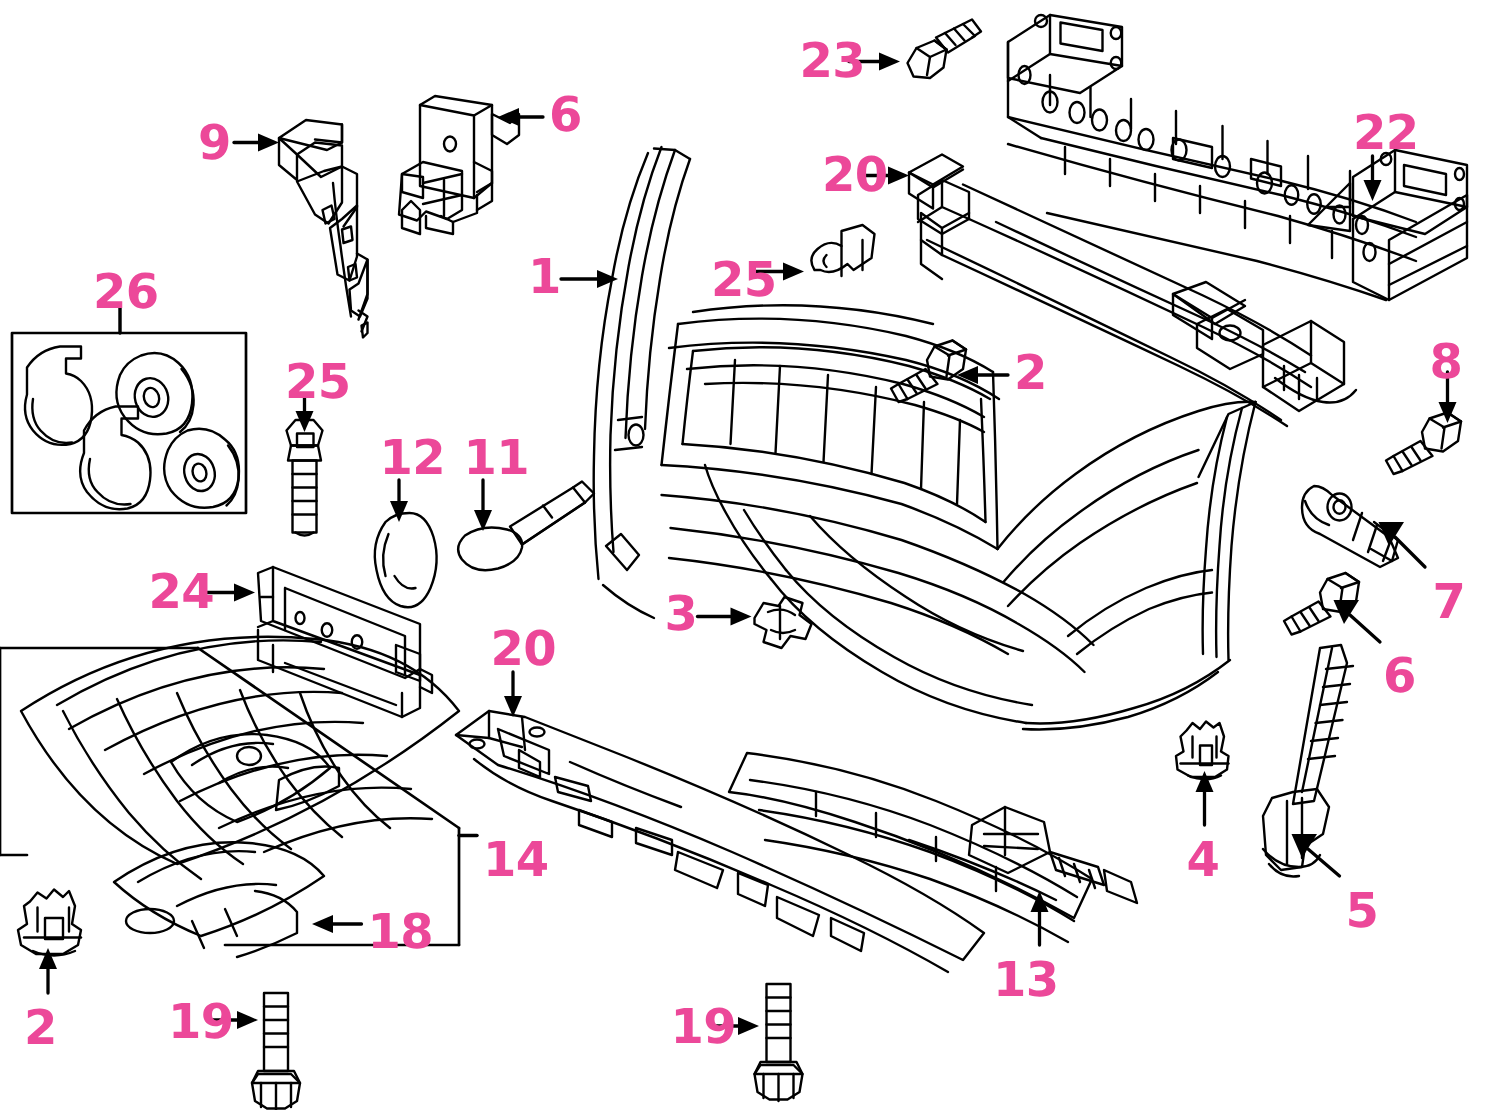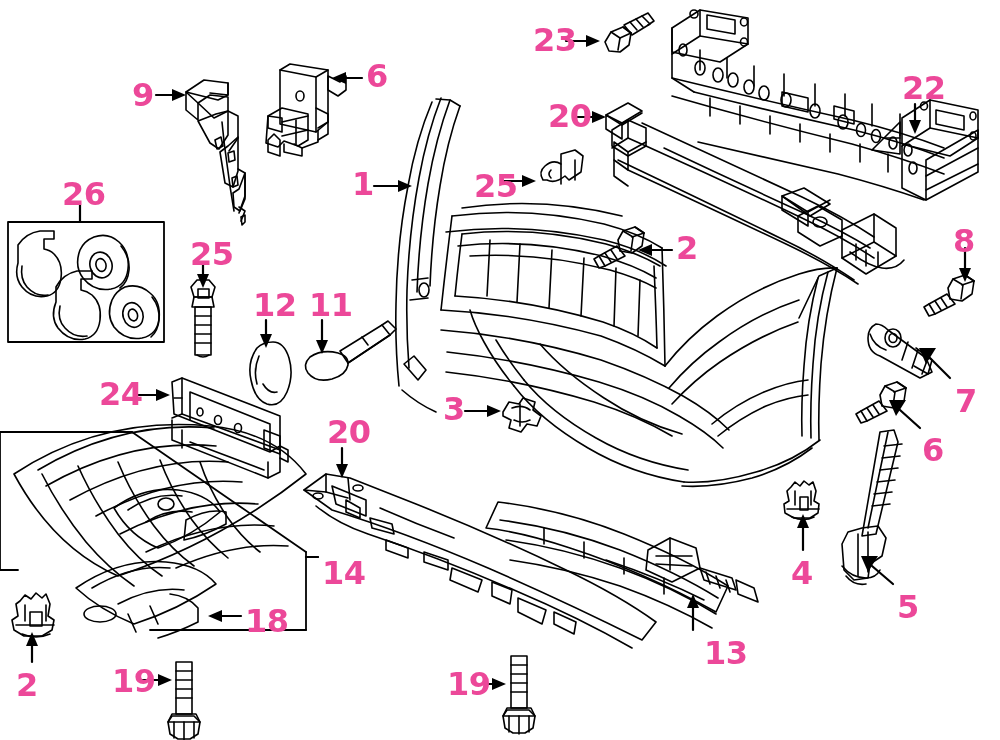--- a/index.html
+++ b/index.html
@@ -525,21 +525,21 @@
   <div class="callout" style="left:443px;top:393px">3</div>
   <div class="callout" style="left:791px;top:557px">4</div>
   <div class="callout" style="left:897px;top:591px">5</div>
   <div class="callout" style="left:922px;top:434px">6</div>
   <div class="callout" style="left:955px;top:385px">7</div>
   <div class="callout" style="left:953px;top:225px">8</div>
   <div class="callout" style="left:132px;top:79px">9</div>
   <div class="callout" style="left:366px;top:60px">6</div>
   <div class="callout" style="left:309px;top:289px">11</div>
   <div class="callout" style="left:253px;top:289px">12</div>
-  <div class="callout" style="left:704px;top:637px">13</div>
+  <div class="callout" style="left:662px;top:637px">13</div>
   <div class="callout" style="left:322px;top:557px">14</div>
   <div class="callout" style="left:112px;top:665px">19</div>
   <div class="callout" style="left:16px;top:669px">2</div>
   <div class="callout" style="left:245px;top:605px">18</div>
   <div class="callout" style="left:327px;top:416px">20</div>
   <div class="callout" style="left:447px;top:668px">19</div>
   <div class="callout" style="left:548px;top:100px">20</div>
   <div class="callout" style="left:474px;top:170px">25</div>
   <div class="callout" style="left:902px;top:72px">22</div>
   <div class="callout" style="left:533px;top:24px">23</div>

